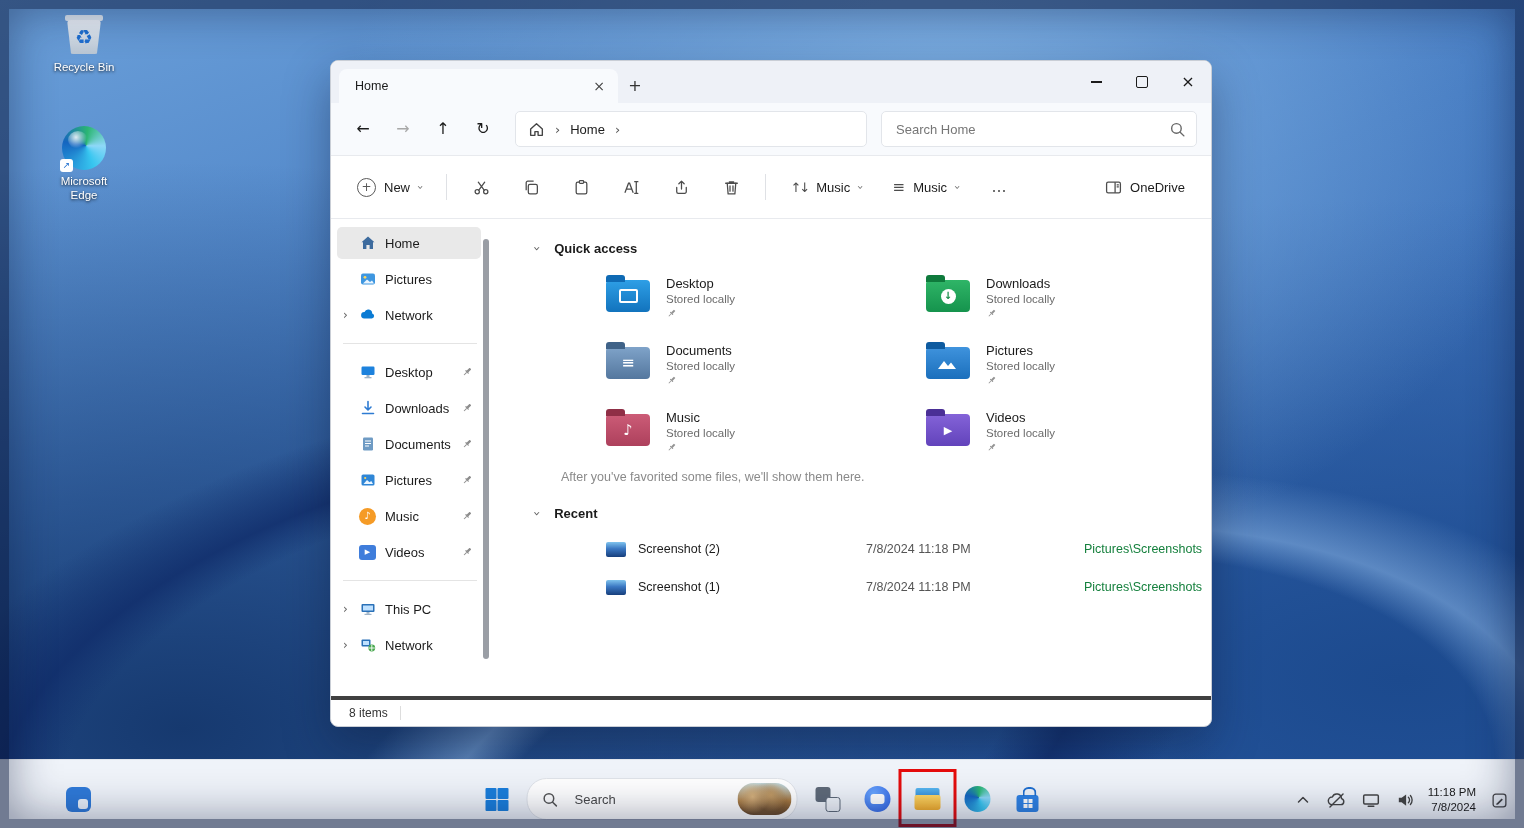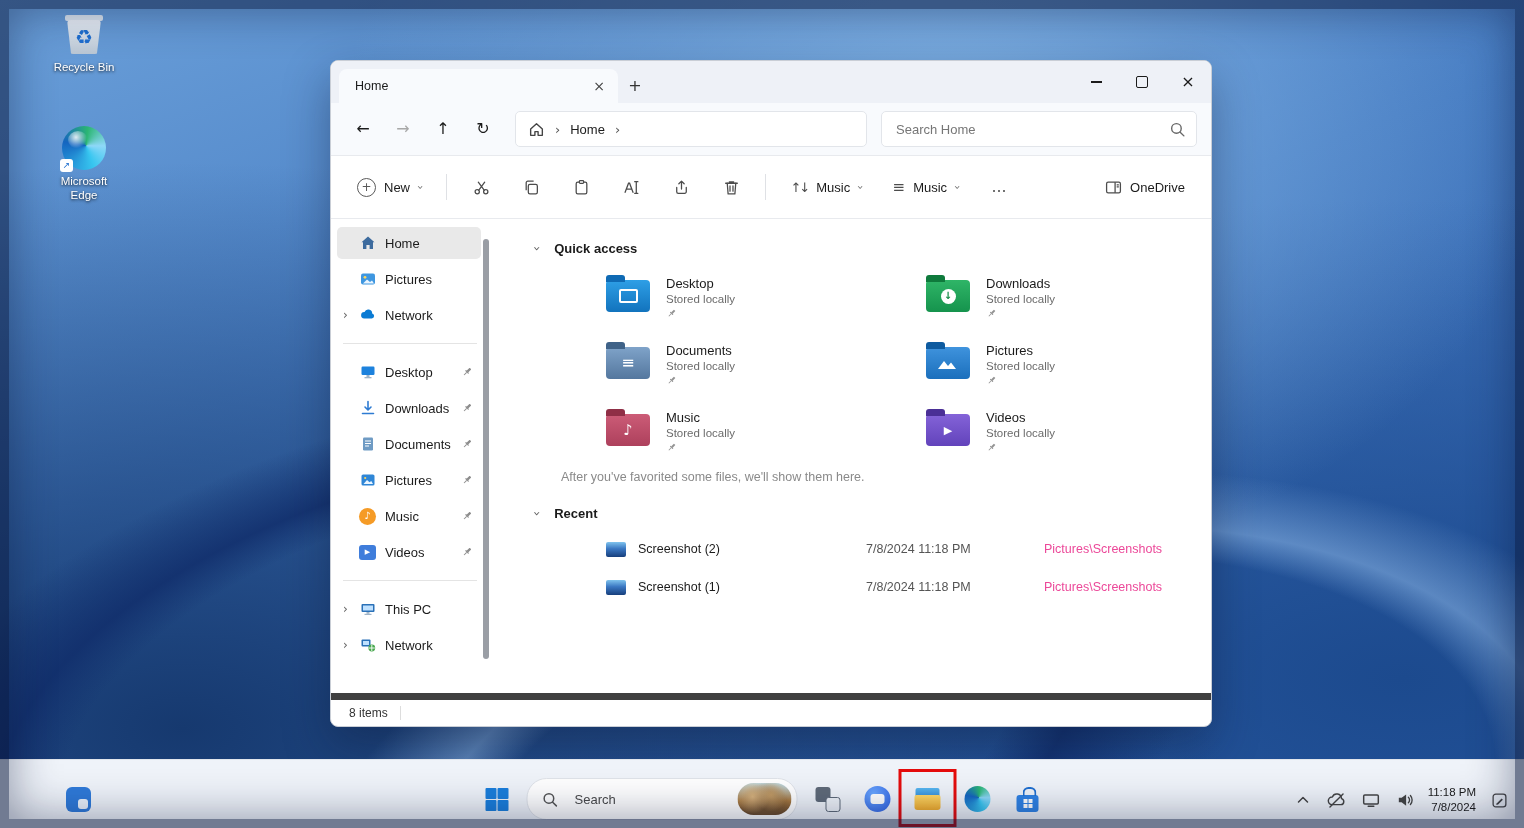--- a/index.html
+++ b/index.html
@@ -113,22 +113,22 @@
   .circ{width:15px;height:15px;border-radius:50%;background:#fff;color:#128a43;display:flex;align-items:center;
     justify-content:center;font-size:10px;font-weight:bold;}
   .tiletext .nm{font-size:13px;color:#1b1b1b;margin-top:5px;}
   .tiletext .sub{font-size:11.5px;color:#6b6b6b;margin-top:2px;}
   .tiletext .pin{width:11px;height:11px;margin-top:3px;opacity:.7;}
   .fav-empty{color:#8a8a8a;font-size:12.5px;margin:4px 0 12px 26px;}
   .recrow{display:flex;align-items:center;height:38px;margin-left:71px;font-size:12.5px;}
   .recrow .rname{display:flex;align-items:center;gap:12px;flex:0 0 260px;color:#1b1b1b;}
   .rthumb{width:20px;height:15px;border-radius:2px;background:linear-gradient(180deg,#7fc3ee 0%,#3a77c2 45%,#173f7c 100%);flex:none;}
   .recrow .rdate{flex:0 0 178px;color:#555;}
-  .recrow .rloc{color:#ec4899;}
-  .statusbar{height:26px;border-top:7px solid #404040;display:flex;align-items:center;padding:0 18px;gap:12px;
+  .recrow .rloc{color:#15803d;margin-left:40px;}
+  .statusbar{height:26px;border-top:4px solid #404040;display:flex;align-items:center;padding:0 18px;gap:12px;
     font-size:12px;color:#333;flex:none;}
   .statusbar .ssep{width:1px;height:14px;background:#ddd;}
 
   
   .taskbar{position:absolute;left:0;right:0;bottom:0;height:58px;background:#eff3f9;
     border-top:1px solid rgba(0,0,0,.05);z-index:50;display:flex;align-items:center;padding-bottom:10px;}
   .tb-left{position:absolute;left:66px;bottom:16px;}
   .widgets{width:25px;height:25px;border-radius:6px;background:#2f7ad8;position:relative;}
   .widgets::after{content:"";position:absolute;right:3px;bottom:3px;width:10px;height:10px;border-radius:3px;
     background:rgba(255,255,255,.9);}

